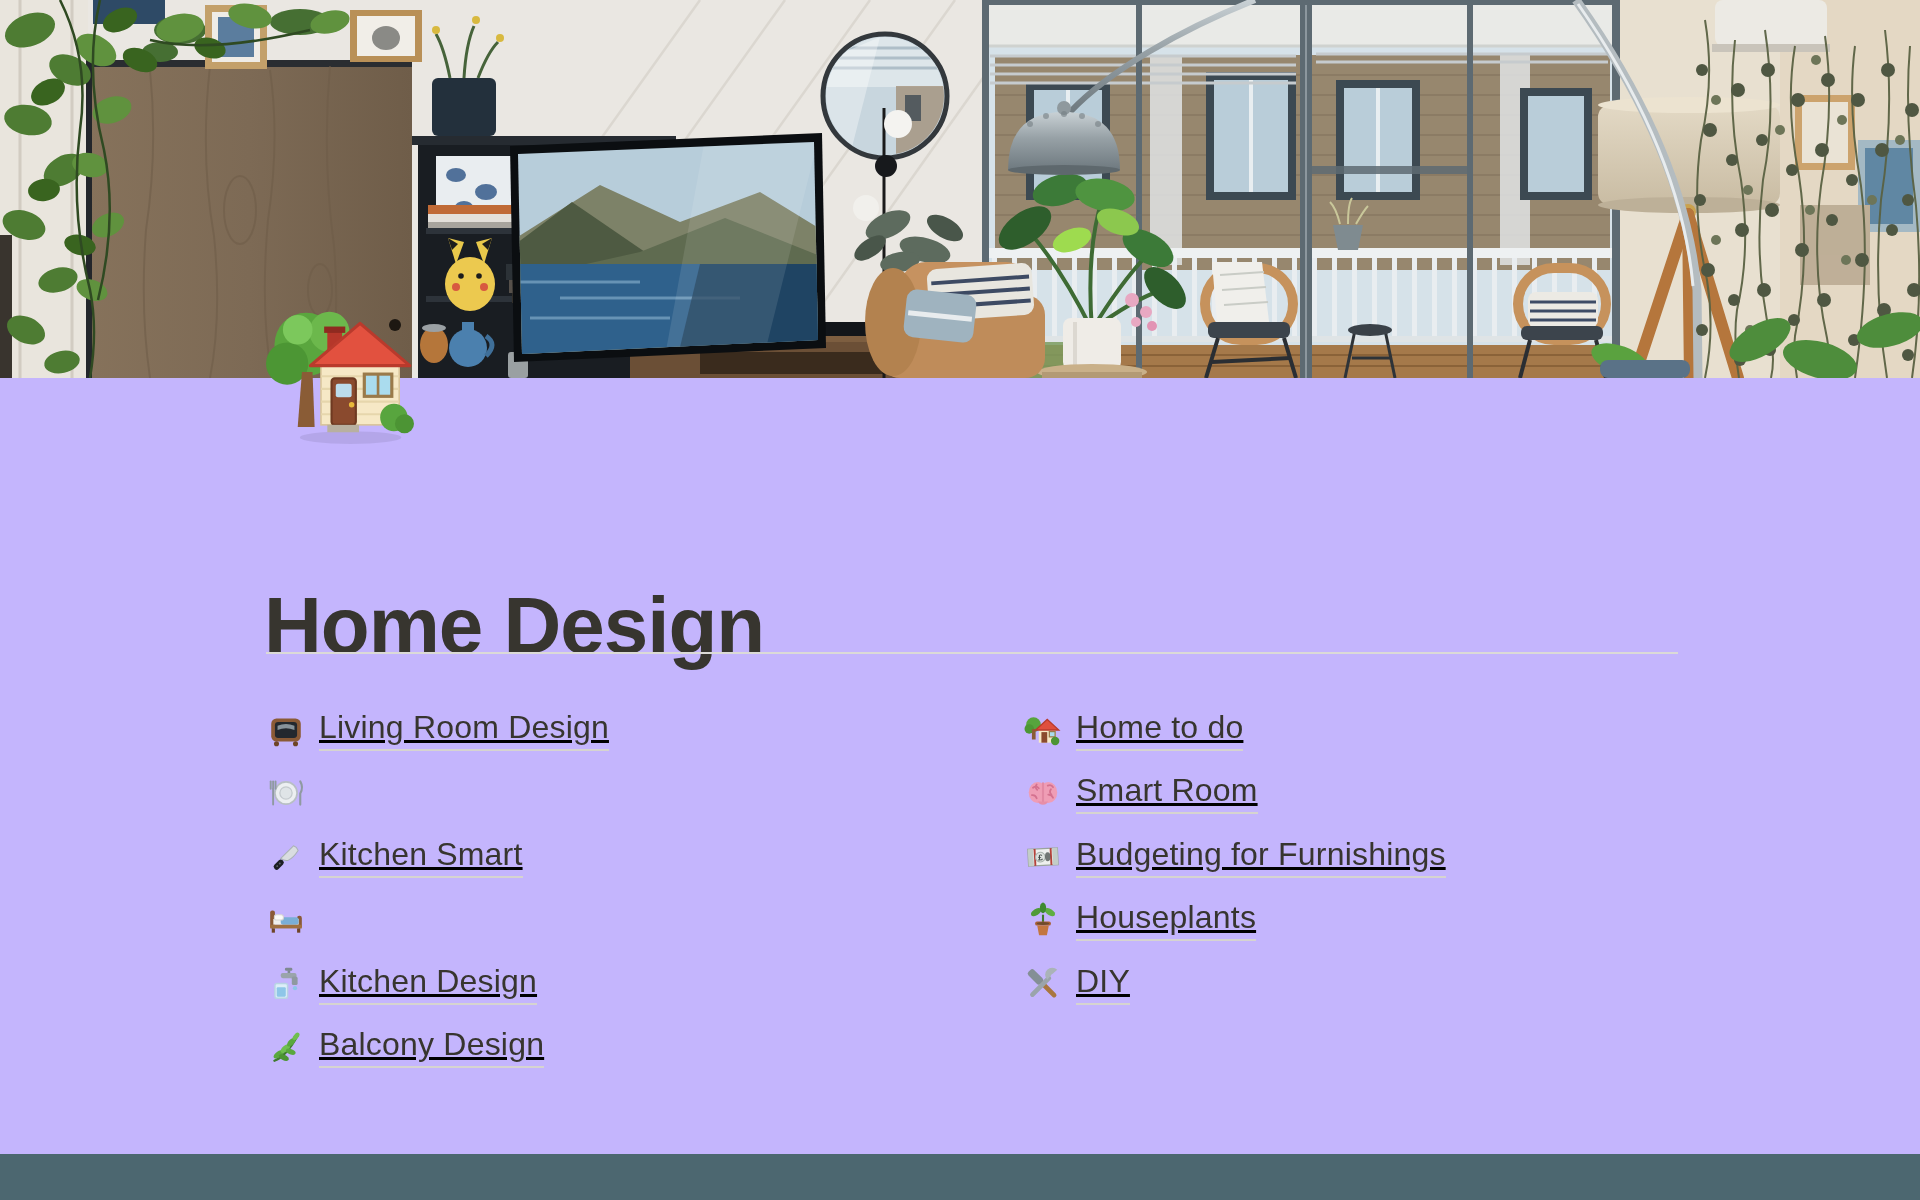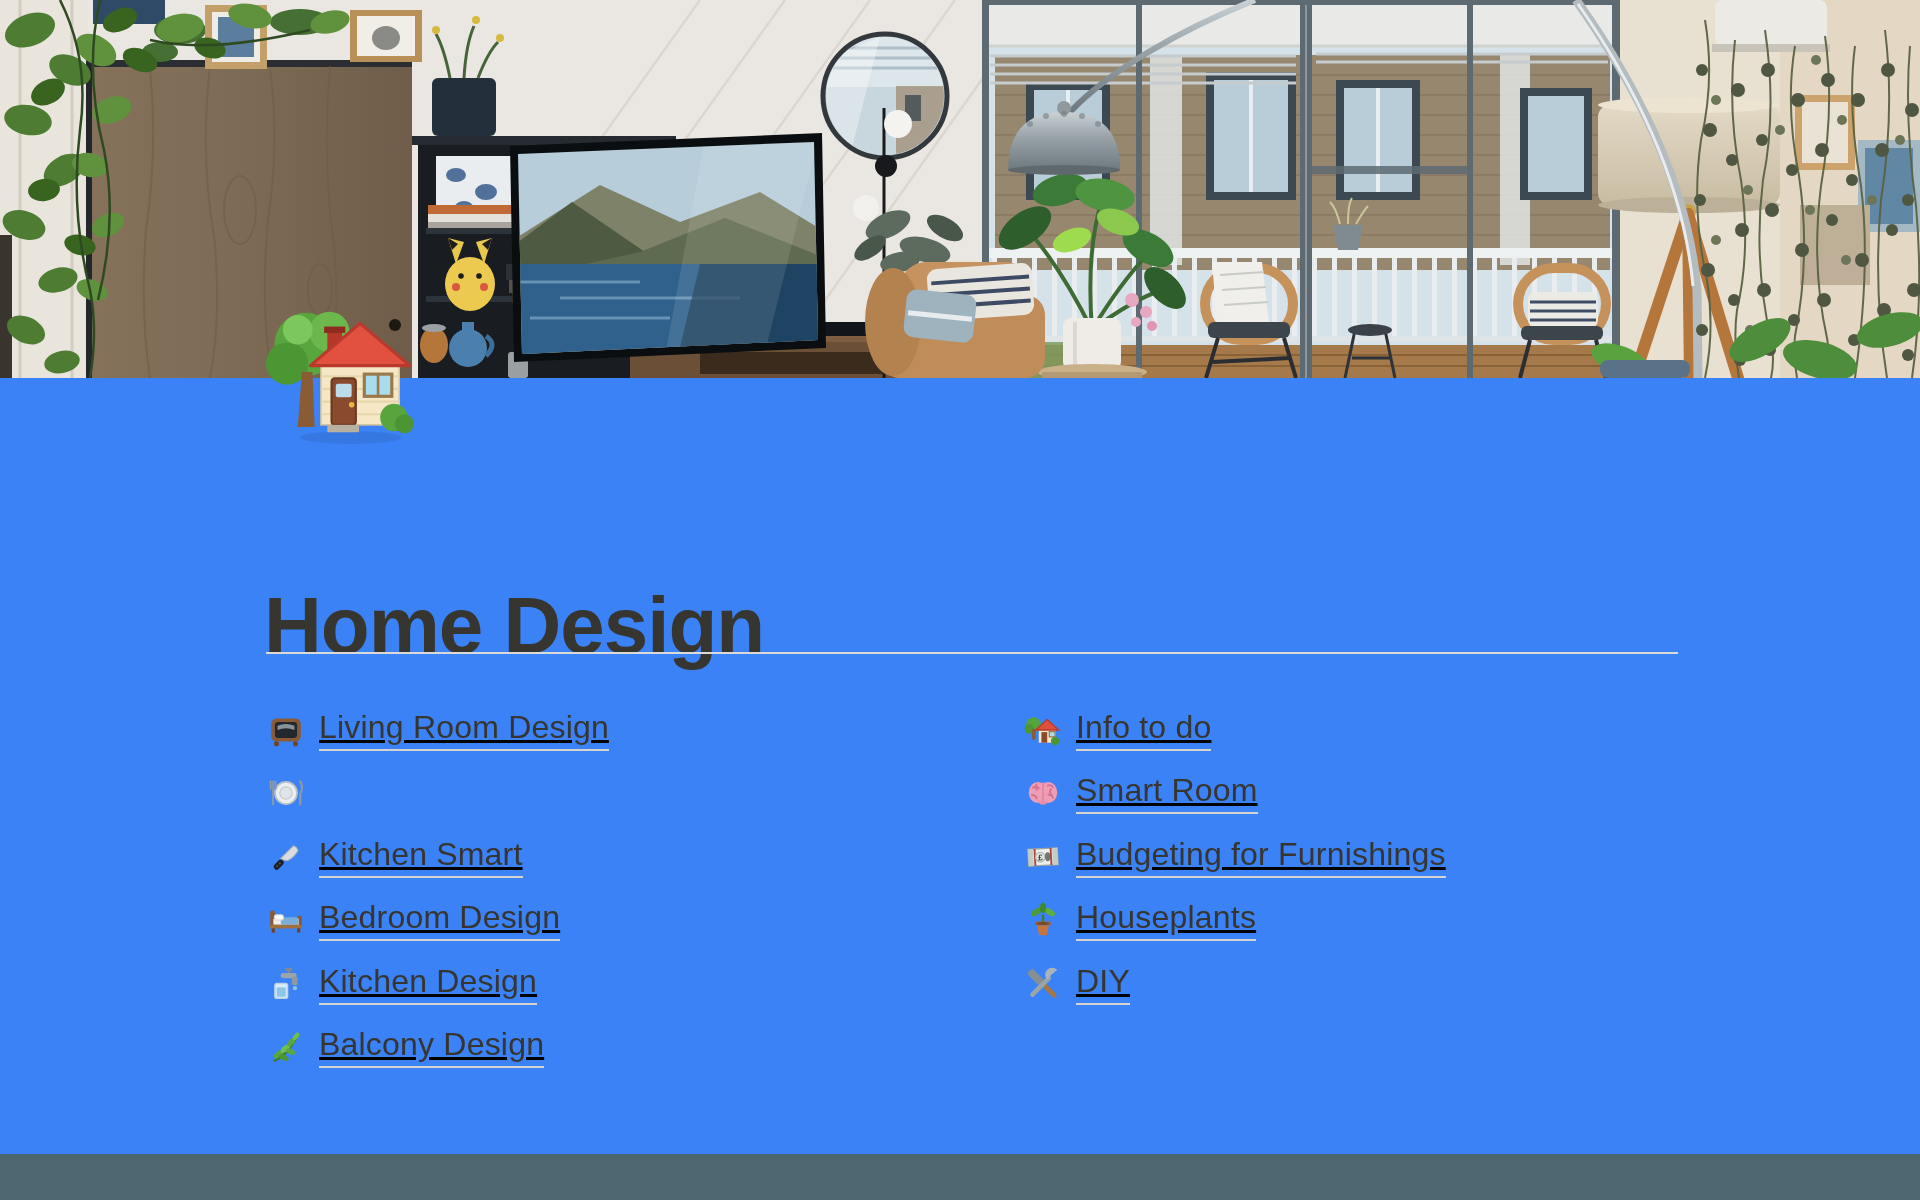--- a/index.html
+++ b/index.html
@@ -1,16 +1,16 @@
 <!DOCTYPE html>
 <html><head>
 <meta charset="utf-8">
 <style>
   html,body{margin:0;padding:0;background:#ffffff;font-family:"Liberation Sans",sans-serif;}
-  .stage{position:relative;width:1920px;height:1200px;overflow:hidden;background:#3b82f6;}
+  .stage{position:relative;width:1920px;height:1200px;overflow:hidden;background:#c4b5fd;}
   .cover{position:absolute;left:0;top:0;width:1920px;height:378px;overflow:hidden;}
   .cover svg{display:block;}
   .page-icon{position:absolute;left:266px;top:298px;width:148px;height:148px;cursor:pointer;}
   .page-title{position:absolute;left:264px;top:528px;font-size:80px;font-weight:700;color:#37352F;letter-spacing:-1px;line-height:1.1;}
   .divider{position:absolute;left:266px;top:652px;width:1412px;height:2px;background:#DBDAD7;}
   .links{position:absolute;left:266px;top:698px;width:1412px;display:flex;gap:102px;}
   .col{width:655px;display:flex;flex-direction:column;text-decoration:underline;}
   .link-row{height:63.5px;display:flex;align-items:center;}
   .plink{display:inline-flex;align-items:center;color:#37352F;text-decoration:none;cursor:pointer;}
   .plink .ico{width:40px;height:40px;margin-right:13px;display:flex;align-items:center;justify-content:center;flex:0 0 40px;}
@@ -619,21 +619,20 @@
                 <rect x="3" y="9" width="4.5" height="17" rx="2" fill="#8a5a36"></rect>
                 <rect x="28.5" y="14" width="4.5" height="12" rx="2" fill="#8a5a36"></rect>
                 <rect x="6" y="17" width="24" height="5.5" fill="#f0efec"></rect>
                 <rect x="13" y="15.5" width="17" height="7" rx="2.5" fill="#7aaed6"></rect>
                 <rect x="7" y="13" width="8.5" height="5" rx="2" fill="#fafaf8" stroke="#d8d6d2" stroke-width="1"></rect>
                 <rect x="3" y="22.5" width="30" height="3.5" fill="#a0703f"></rect>
                 <rect x="4.5" y="26" width="3" height="4" fill="#6e4427"></rect>
                 <rect x="28.5" y="26" width="3" height="4" fill="#6e4427"></rect>
               </svg>
             </span>
-        <span class="lbl">Bedroom Design</span>
           </a>
         </div>
 
       <div class="link-row">
           <a class="plink">
         <span class="ico">
               <svg width="38" height="38" viewBox="0 0 36 36">
                 <rect x="17" y="2.5" width="7" height="3" rx="1.2" fill="#7f8991"></rect>
                 <rect x="19.5" y="5" width="2.5" height="3" fill="#7f8991"></rect>
                 <rect x="13" y="7.5" width="15" height="5" rx="2" fill="#9aa4ab"></rect>
@@ -674,21 +673,21 @@
                 <circle cx="9" cy="13" r="7" fill="#57a43d"></circle>
                 <circle cx="5" cy="17" r="4.5" fill="#4c9634"></circle>
                 <rect x="7.5" y="17" width="3.5" height="10" fill="#8a5c36"></rect>
                 <rect x="14" y="17" width="16" height="13" fill="#f6e8c6"></rect>
                 <polygon points="11,18 22,8 33,18" fill="#df4f3e" stroke="#b93a2c" stroke-width="1.2"></polygon>
                 <rect x="16.5" y="20" width="5.5" height="10" fill="#8a4a2e"></rect>
                 <rect x="24" y="19.5" width="5.5" height="5" fill="#aadcee" stroke="#9a7a4a" stroke-width="1.2"></rect>
                 <circle cx="29.5" cy="28.5" r="4" fill="#4c9434"></circle>
               </svg>
             </span>
-        <span class="lbl">Info to do</span>
+        <span class="lbl">Home to do</span>
           </a>
         </div>
 
       <div class="link-row">
           <a class="plink">
         <span class="ico">
               <svg width="38" height="38" viewBox="0 0 36 36">
                 <ellipse cx="13" cy="17.5" rx="8.5" ry="10" fill="#ef9db5"></ellipse>
                 <ellipse cx="23" cy="17.5" rx="8.5" ry="10" fill="#ef9db5"></ellipse>
                 <path d="M18 8 v19" stroke="#e289a4" stroke-width="2"></path>

